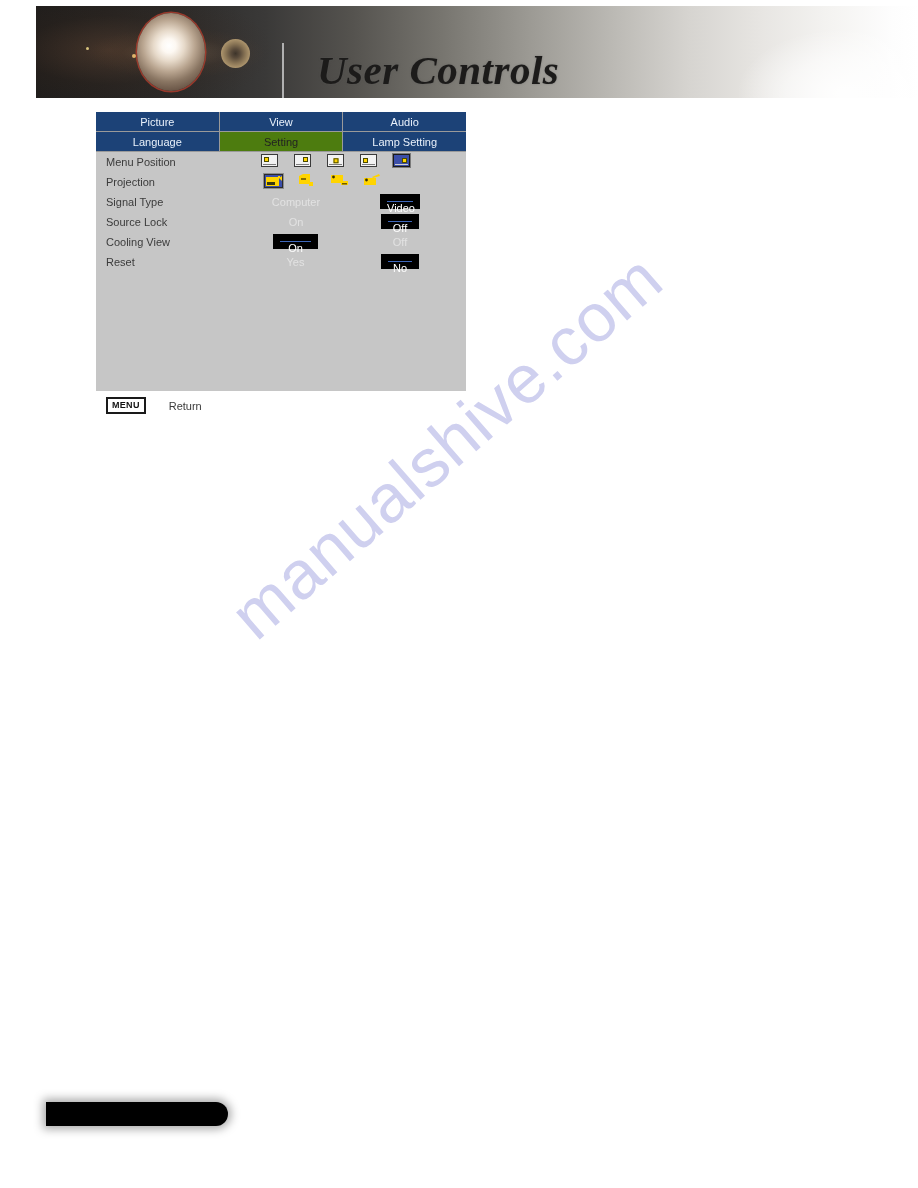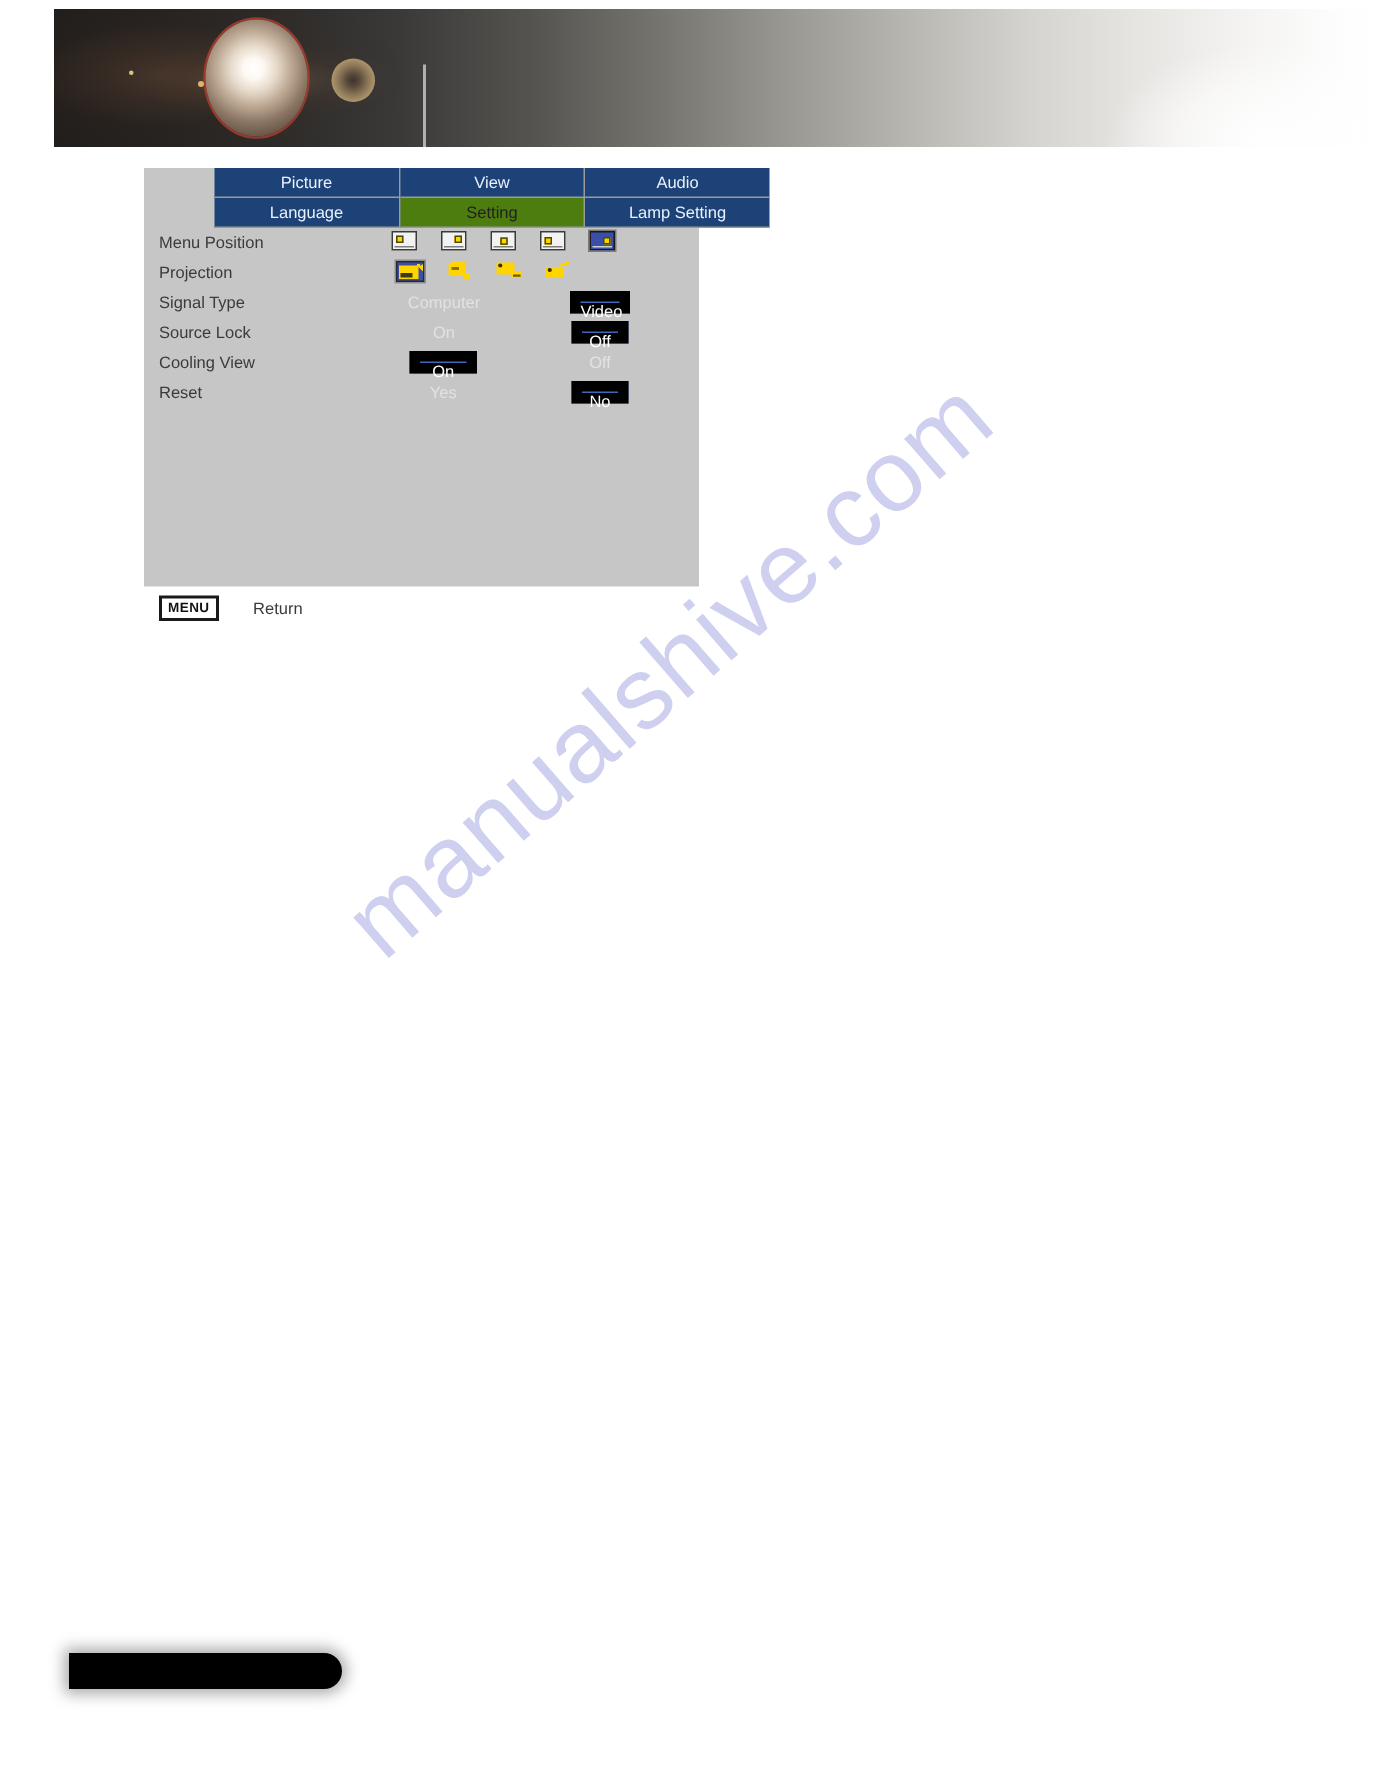--- a/index.html
+++ b/index.html
@@ -152,21 +152,20 @@
     top: 112px;
     width: 370px;
     height: 279px;
     background: #c6c6c6;
     box-sizing: border-box;
   }
   .tab-row {
     display: flex;
     width: 100%;
     height: 20px;
-    padding-left: 47px;
   }
   .tab {
     flex: 1 1 0;
     background: #1c4277;
     color: #e9f1fb;
     font-size: 11px;
     line-height: 20px;
     text-align: center;
     border-right: 1px solid #9a9a9a;
     border-bottom: 1px solid #9a9a9a;
@@ -329,20 +328,21 @@
 
 <div id="header-banner">
   <div id="header-dark-left"></div>
   <div id="lens-flare-rays"></div>
   <div id="lens-flare-main"></div>
   <div id="lens-flare-small"></div>
   <div id="lens-flare-dot1"></div>
   <div id="lens-flare-dot2"></div>
   <div id="header-glow-right"></div>
   <div id="header-divider"></div>
+  <div id="header-title">User Controls</div>
 </div>
 
 <div id="watermark">manualshive.com</div>
 
 <div id="osd-panel">
 
   <div class="tab-row">
     <div class="tab">Picture</div>
     <div class="tab">View</div>
     <div class="tab">Audio</div>

